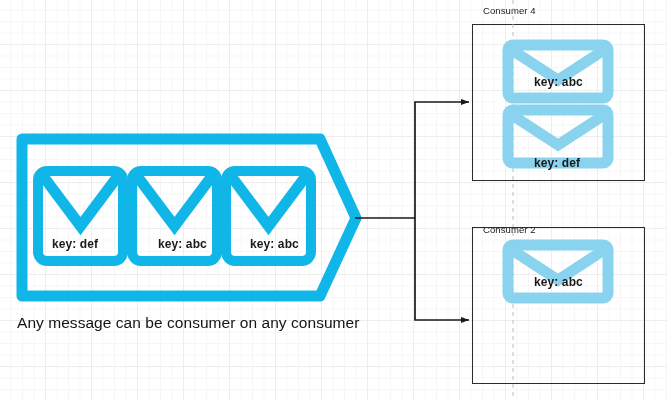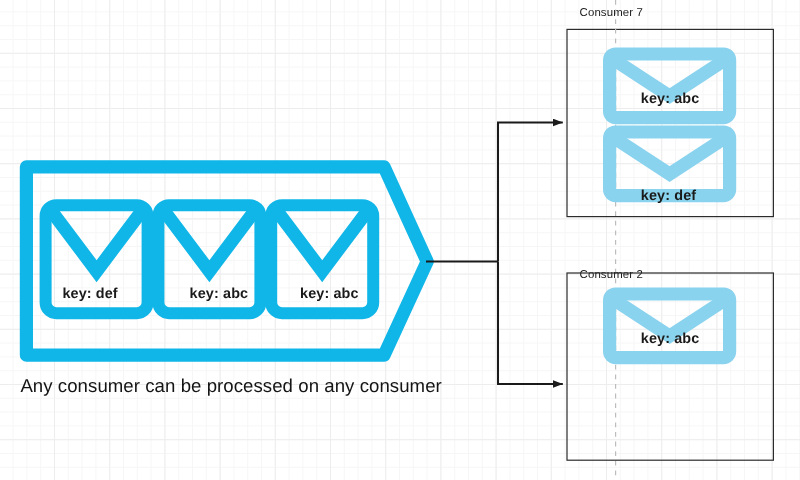--- a/index.html
+++ b/index.html
@@ -90,21 +90,21 @@
     <defs>
       <marker id="ah" markerWidth="9" markerHeight="9" refX="8.4" refY="3.2" orient="auto" markerUnits="userSpaceOnUse">
         <path d="M 0 0 L 8.5 3.2 L 0 6.4 z" fill="#1a1a1a"></path>
       </marker>
     </defs>
     <path d="M 355 218 L 415 218" fill="none" stroke="#1a1a1a" stroke-width="1.7"></path>
     <path d="M 415 218 L 415 102 L 469 102" fill="none" stroke="#1a1a1a" stroke-width="1.7" marker-end="url(#ah)"></path>
     <path d="M 415 218 L 415 320 L 469 320" fill="none" stroke="#1a1a1a" stroke-width="1.7" marker-end="url(#ah)"></path>
   </svg>
 
-  <div class="txt consumer-label" style="left:483px; top:6px;">Consumer 7</div>
+  <div class="txt consumer-label" style="left:483px; top:6px;">Consumer 4</div>
   <div class="consumer-box" style="left:472px; top:24px; width:173px; height:157px;"></div>
 
   <svg class="layer" width="667" height="400" viewBox="0 0 667 400">
 
     <path d="M 513 0 L 513 400" fill="none" stroke="#bcbcbc" stroke-width="1" stroke-dasharray="4 4"></path>
 
     <g>
       <rect x="508" y="45" width="100" height="53" rx="5" ry="5" fill="none" stroke="#8AD3EF" stroke-width="11"></rect>
       <path d="M 512 50 L 558 80 L 604 50" fill="none" stroke="#8AD3EF" stroke-width="11" stroke-linejoin="miter" stroke-linecap="butt"></path>
     </g>
@@ -123,15 +123,15 @@
 
   <svg class="layer" width="667" height="400" viewBox="0 0 667 400">
     <g>
       <rect x="508" y="245" width="100" height="53" rx="5" ry="5" fill="none" stroke="#8AD3EF" stroke-width="11"></rect>
       <path d="M 512 250 L 558 280 L 604 250" fill="none" stroke="#8AD3EF" stroke-width="11" stroke-linejoin="miter" stroke-linecap="butt"></path>
     </g>
   </svg>
 
   <div class="txt key-label" style="left:534px; top:276px;">key: abc</div>
 
-  <div class="txt caption" style="left:17px; top:315px;">Any consumer can be processed on any consumer</div>
+  <div class="txt caption" style="left:17px; top:315px;">Any message can be consumer on any consumer</div>
 
 </div>
 
 </body></html>

